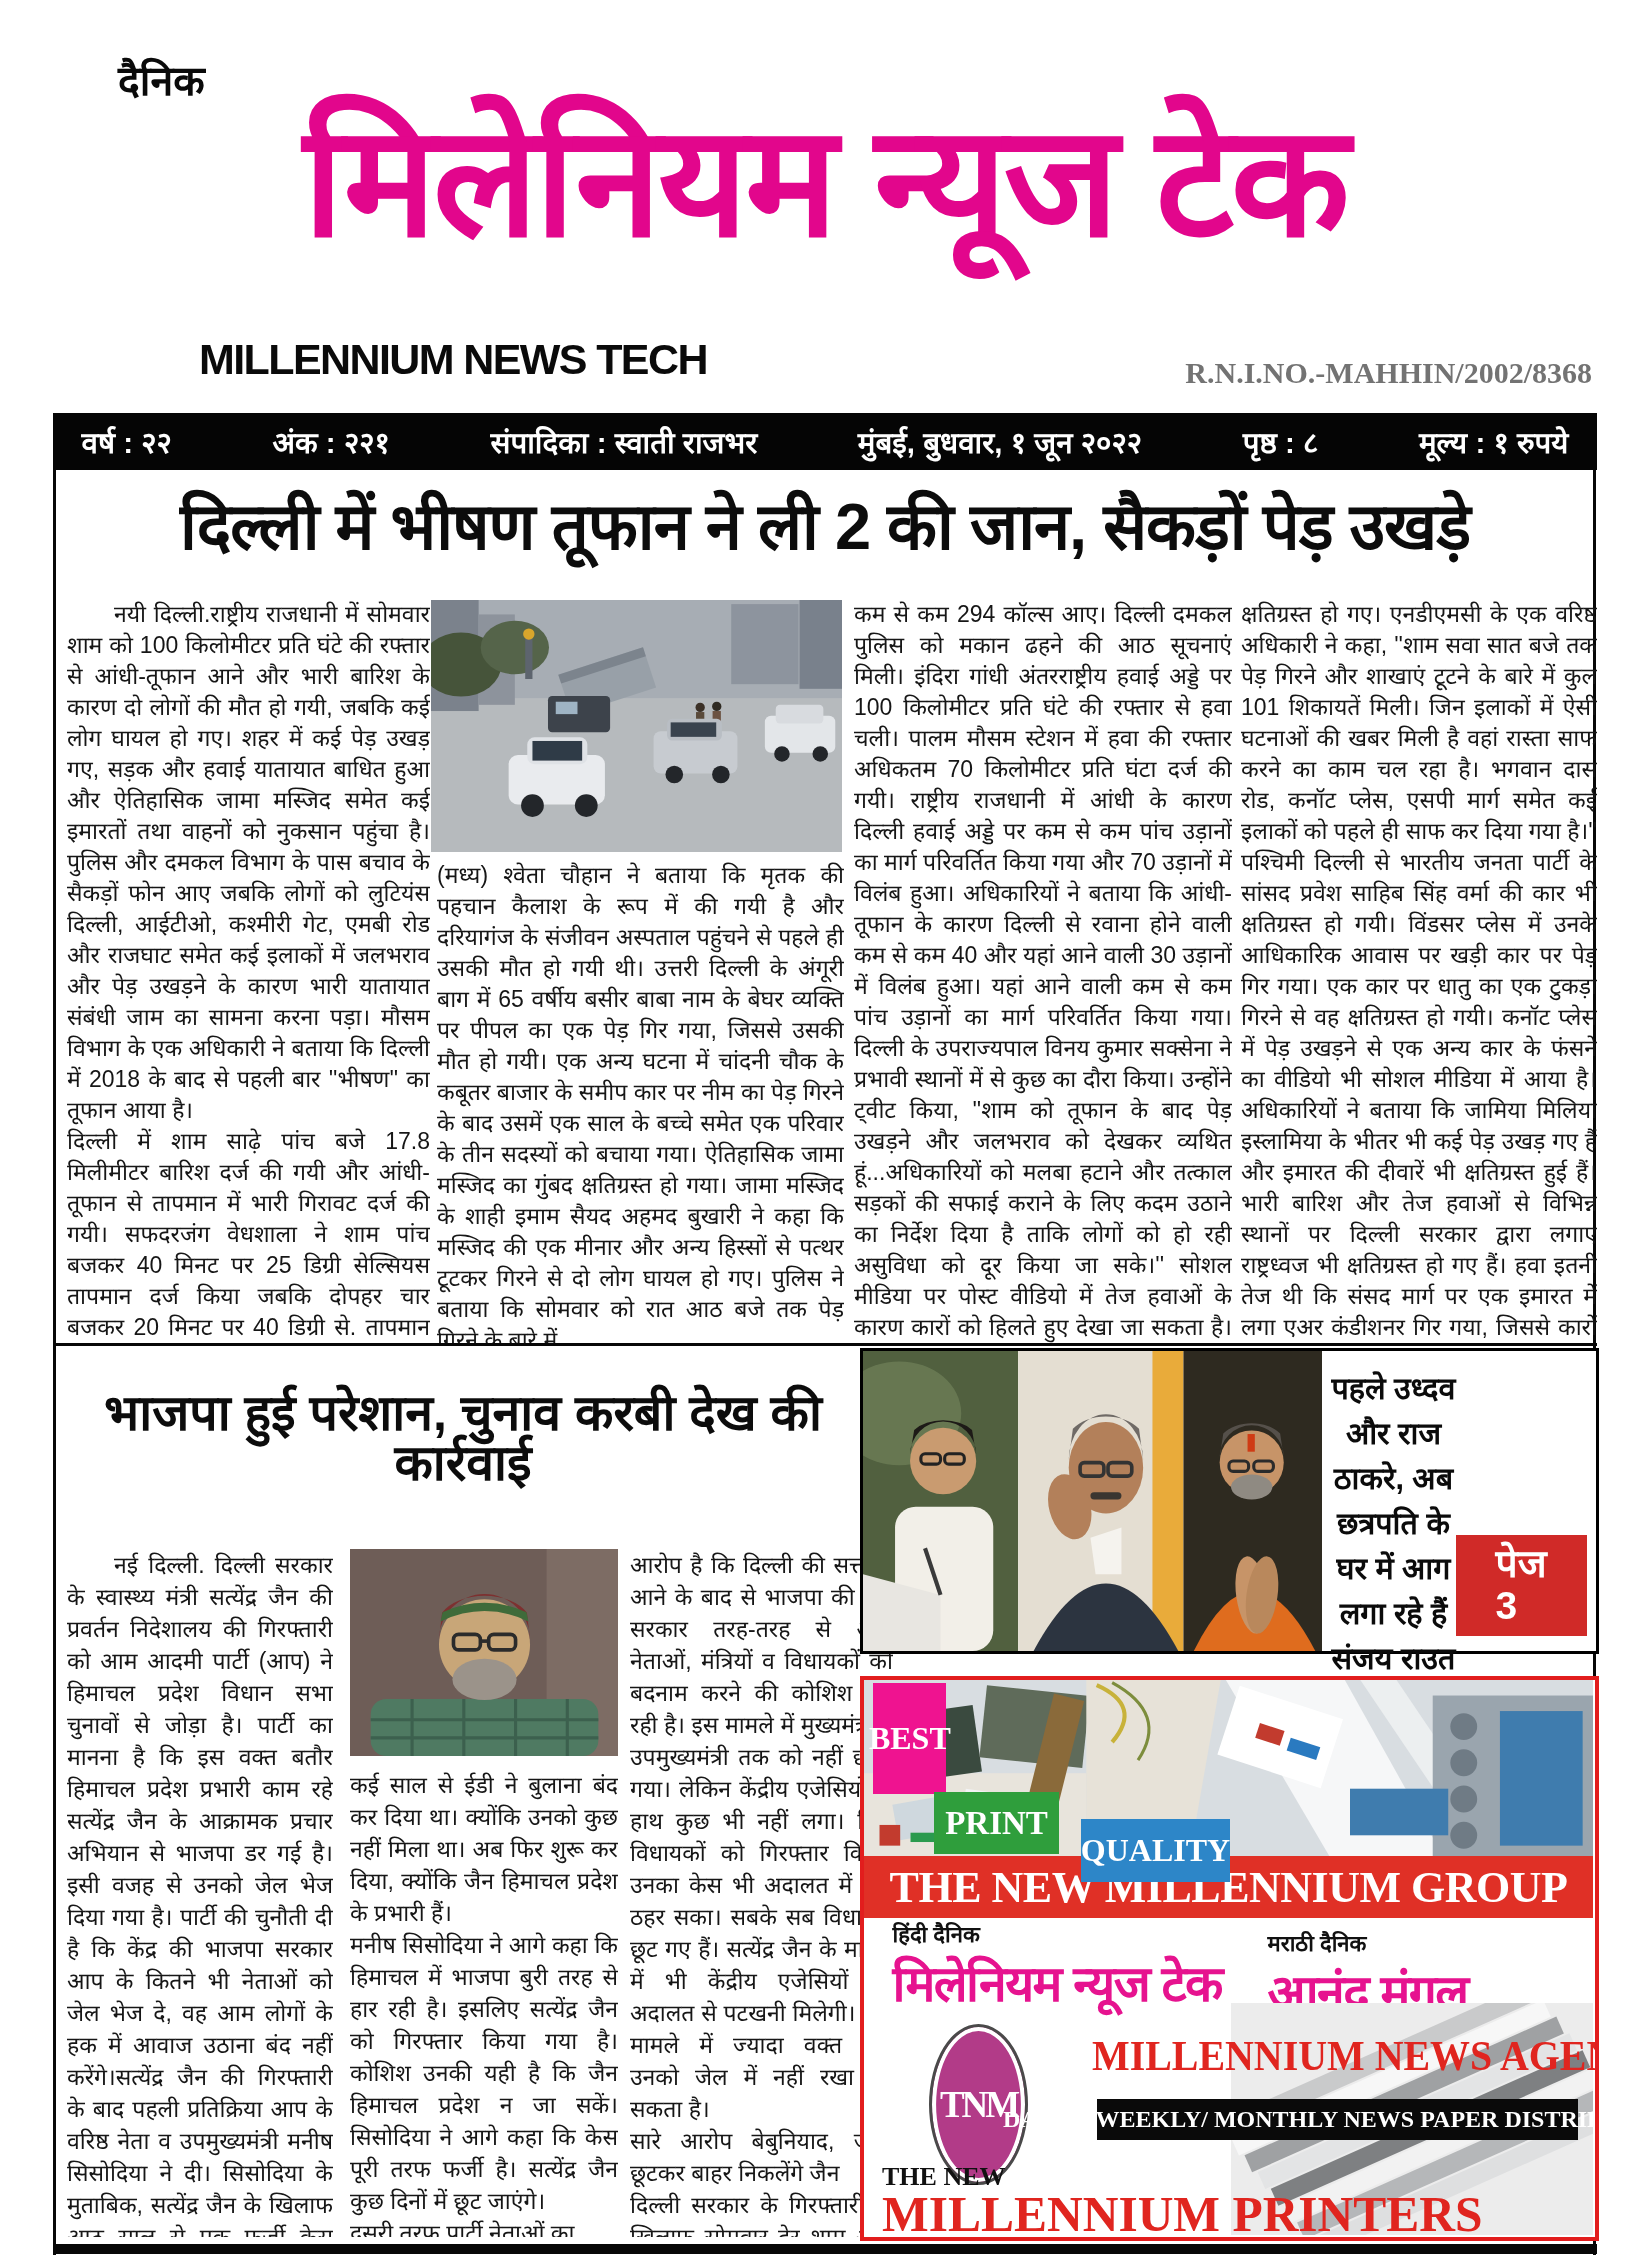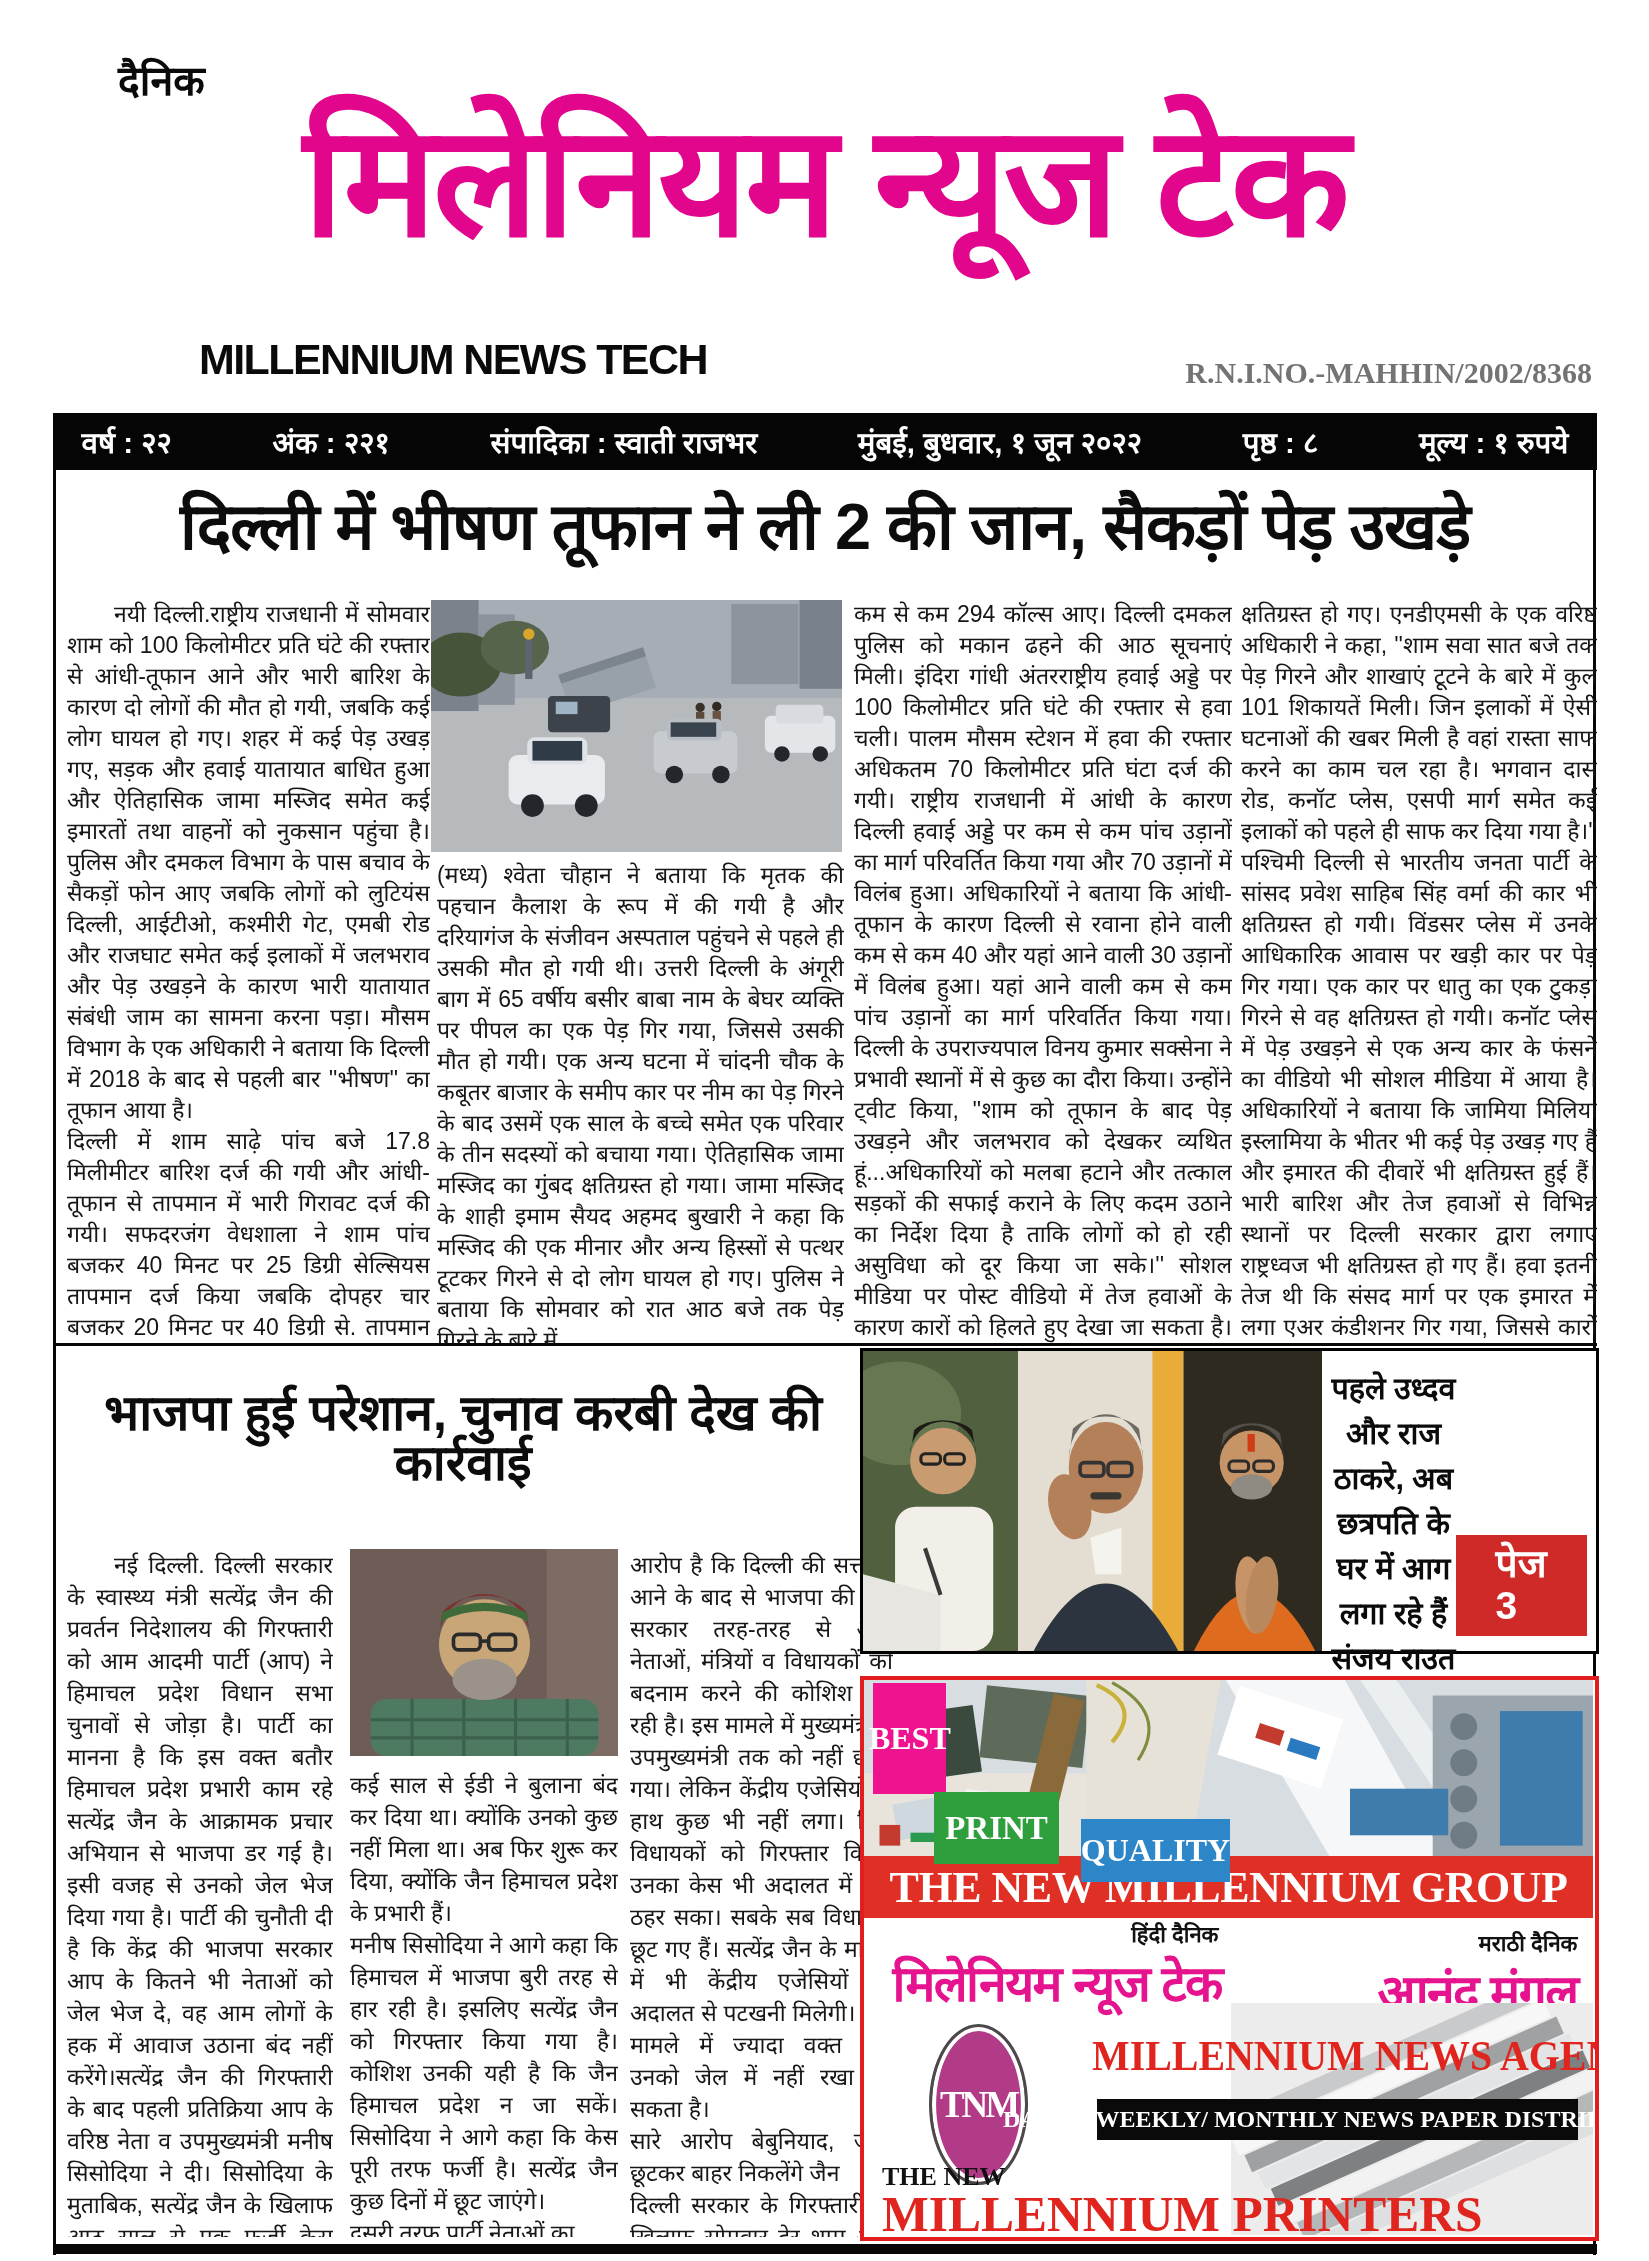--- a/index.html
+++ b/index.html
@@ -42,28 +42,28 @@
   .side-caption{font-size:30.5px;font-weight:700;line-height:1.48;text-align:center;color:#0b0b0b;}
   .page-badge{margin-top:auto;background:#d02a28;color:#fff;font-size:39px;font-weight:800;
               padding:7.2px 40px;line-height:1.1;}
   
   .ad-box{left:860px;top:1676px;width:739px;height:565px;border:4.7px solid #e21d1d;background:#fff;
           box-sizing:border-box;overflow:hidden;}
   .ad-collage{position:absolute;left:0;top:0;width:729px;height:176px;}
   .ad-label{position:absolute;color:#fff;font-family:"Liberation Serif",serif;font-weight:700;
             display:flex;align-items:center;justify-content:center;z-index:3;}
   .ad-best{left:9.3px;top:3.1px;width:73px;height:111px;background:#ef1390;font-size:32px;}
-  .ad-print{left:70px;top:112px;width:125px;height:72px;background:#2f9e3c;font-size:33px;}
+  .ad-print{left:70px;top:112px;width:125px;height:62px;background:#2f9e3c;font-size:33px;}
   .ad-quality{left:217px;top:139px;width:149px;height:63px;background:#2d86c8;font-size:32px;}
   .ad-band{position:absolute;left:0;top:176px;width:729px;height:62px;background:#e03026;z-index:1;
            display:flex;align-items:center;justify-content:center;}
   .ad-band-text{color:#fff;font-family:"Liberation Serif",serif;font-size:44px;font-weight:700;
                 letter-spacing:-0.5px;white-space:nowrap;}
   .ad-names{position:absolute;left:0;top:238px;width:729px;height:85px;}
-  .ad-name-block{position:absolute;text-align:right;}
+  .ad-name-block{position:absolute;text-align:left;}
   .ad-name-label{font-size:22px;font-weight:700;color:#111;}
   .ad-name{font-size:50px;font-weight:800;color:#e6138f;letter-spacing:-1.6px;white-space:nowrap;}
   .ad-bottom{position:absolute;left:0;top:323px;width:729px;height:232px;}
   .stack-photo{position:absolute;right:0;top:0;width:362px;height:232px;}
   .tnm-logo{position:absolute;left:65px;top:21px;width:93px;height:155px;border-radius:50%;
             background:#b23b88;border:3.1px solid #4a4a4a;box-shadow:inset 0 0 0 4.1px #ffffff;
             display:flex;align-items:center;justify-content:center;}
   .tnm-logo span{color:#fff;font-family:"Liberation Serif",serif;font-size:37px;font-weight:700;
                  letter-spacing:-3.1px;}
   .ad-agency{position:absolute;left:228px;top:28.5px;width:497px;text-align:center;color:#e0251f;

